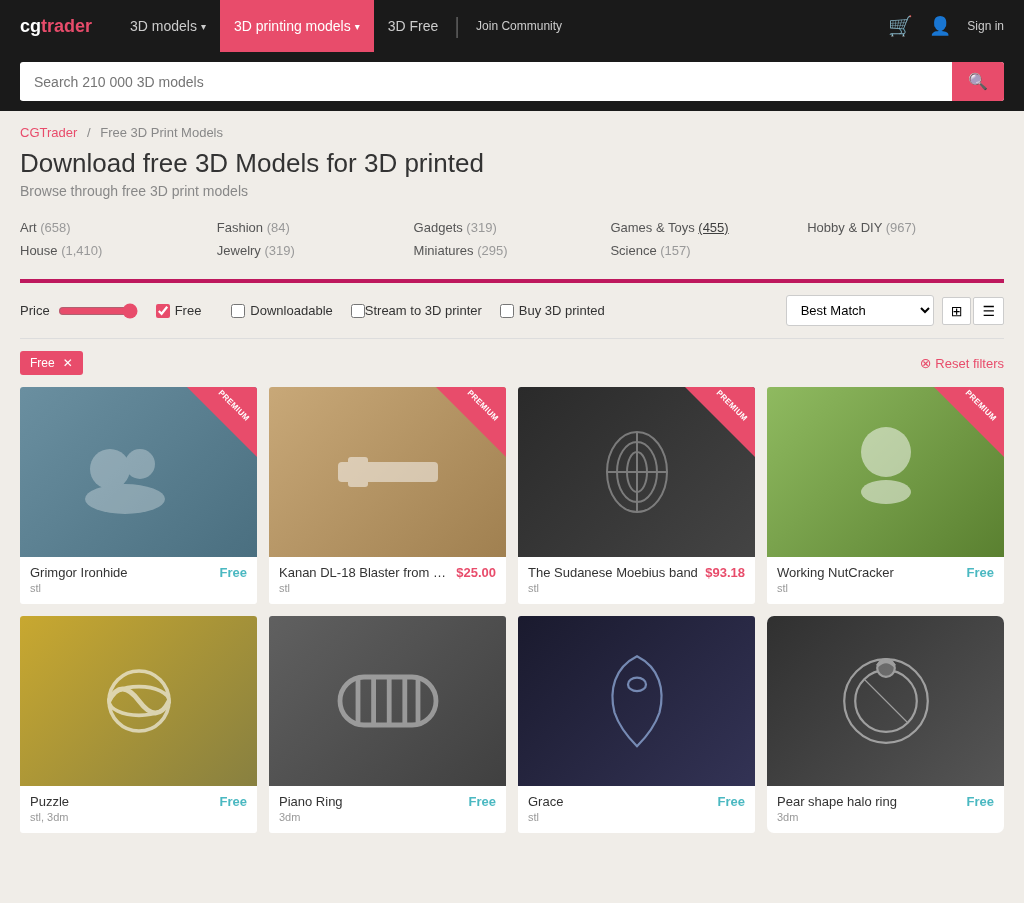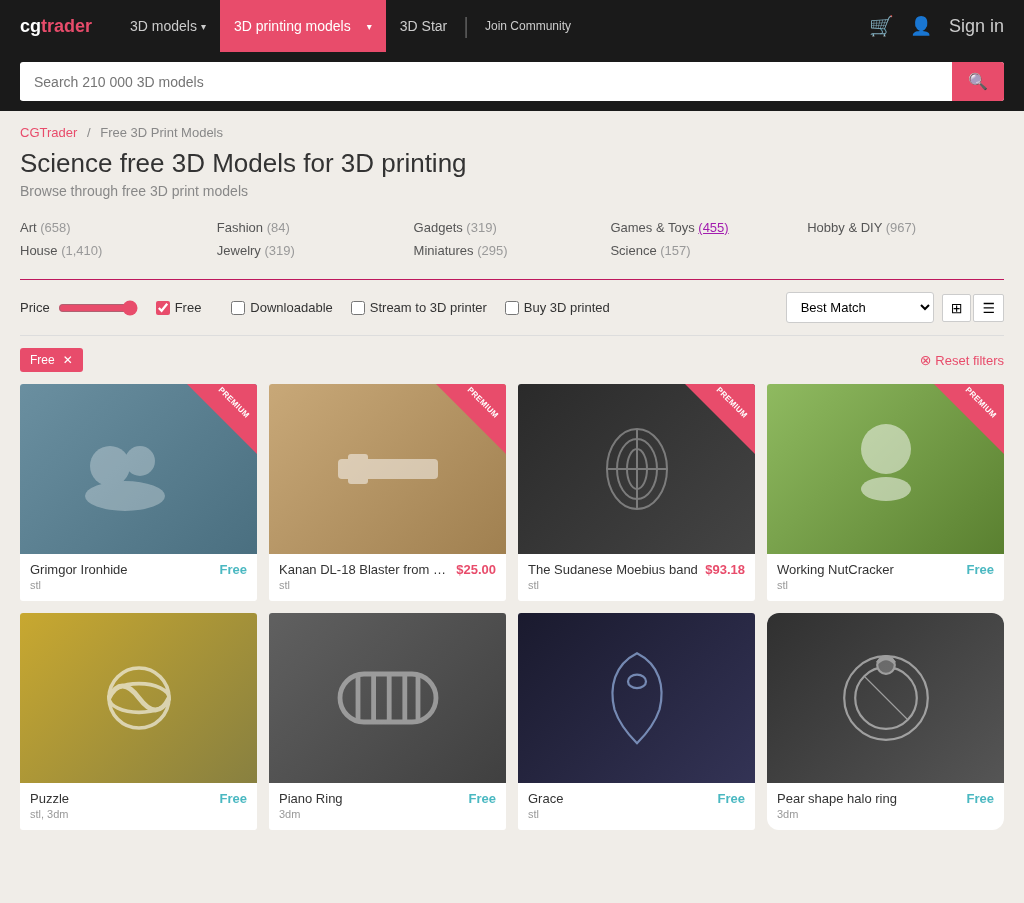--- a/index.html
+++ b/index.html
@@ -12,110 +12,110 @@
   <div style="background:#1a1a1a; display:flex; align-items:center; padding:0 20px; height:52px; gap:0;">
     <div style="color:#fff; font-size:18px; font-weight:bold; margin-right:24px; cursor:pointer;">
       <span style="color:#fff;">cg</span><span style="color:#e84c6b;">trader</span>
     </div>
 
     <div style="color:#ccc; font-size:14px; padding:0 14px; height:52px; display:flex; align-items:center; cursor:pointer; gap:4px;">
       <span>3D models</span>
       <span style="font-size:10px;">▾</span>
     </div>
 
-    <div style="background:#e84c6b; color:#fff; font-size:14px; padding:0 14px; height:52px; display:flex; align-items:center; cursor:pointer; gap:16px;">
+    <div style="background:#e84c6b; color:#fff; font-size:14px; padding:0 14px; height:52px; display:flex; align-items:center; cursor:pointer; gap:4px;">
       <span>3D printing models</span>
       <span style="font-size:10px;">▾</span>
     </div>
 
     <div style="color:#ccc; font-size:14px; padding:0 14px; height:52px; display:flex; align-items:center; cursor:pointer;">
-      <span>3D Star</span>
+      <span>3D Free</span>
     </div>
 
     <div style="color:#555; font-size:22px; padding:0 2px; height:52px; display:flex; align-items:center;">|</div>
 
     <div style="color:#ccc; font-size:12px; padding:0 14px; height:52px; display:flex; align-items:center; cursor:pointer;">
       <span>Join Community</span>
     </div>
 
     <div style="margin-left:auto; display:flex; align-items:center; gap:16px;">
       <span style="color:#ccc; font-size:20px; cursor:pointer;">🛒</span>
       <span style="color:#ccc; font-size:18px; cursor:pointer;">👤</span>
-      <span style="color:#ccc; font-size:18px; cursor:pointer;">Sign in</span>
+      <span style="color:#ccc; font-size:12px; cursor:pointer;">Sign in</span>
     </div>
   </div>
 </nav>
 
 <div style="background:#1a1a1a; padding:10px 20px;">
   <div style="display:flex; align-items:center; background:#fff; border-radius:3px; overflow:hidden; max-width:984px; margin:0 auto;">
     <input type="text" style="flex: 1 1 0%; border: none; outline: none; font-size: 14px; padding: 10px 14px; color: rgb(153, 153, 153);" placeholder="Search 210 000 3D models">
     <button style="background:#e84c6b; border:none; color:#fff; padding:10px 16px; cursor:pointer; font-size:16px;">🔍</button>
   </div>
 </div>
 
 <div style="background:#f0ede8; min-height:600px;">
   <div style="max-width:1024px; margin:0 auto; padding:0 20px;">
 
     <div style="padding:14px 0 8px; font-size:13px; color:#888;">
       <a href="#" style="color:#e84c6b; text-decoration:none;">CGTrader</a>
       <span style="margin:0 6px;">/</span>
       <span>Free 3D Print Models</span>
     </div>
 
-    <h1 style="font-size:26px; font-weight:300; color:#333; margin-bottom:4px;">Science free 3D Models for 3D printing</h1>
+    <h1 style="font-size:26px; font-weight:300; color:#333; margin-bottom:4px;">Download free 3D Models for 3D printed</h1>
     <p style="font-size:14px; color:#888; margin-bottom:18px;">Browse through free 3D print models</p>
 
     <div style="display:grid; grid-template-columns:repeat(5,1fr); gap:2px 0; margin-bottom:18px;">
       <div style="font-size:13px; color:#555; padding:3px 0; cursor:pointer;">
         <span>Art </span><span style="color:#999;">(658)</span>
       </div>
       <div style="font-size:13px; color:#555; padding:3px 0; cursor:pointer;">
         <span>Fashion </span><span style="color:#999;">(84)</span>
       </div>
       <div style="font-size:13px; color:#555; padding:3px 0; cursor:pointer;">
         <span>Gadgets </span><span style="color:#999;">(319)</span>
       </div>
       <div style="font-size:13px; color:#555; padding:3px 0; cursor:pointer;">
-        <span>Games &amp; Toys </span><span style="color:#a21caf;text-decoration:underline;">(455)</span>
+        <span>Games &amp; Toys </span><span style="color:#404040;text-decoration:underline;">(455)</span>
       </div>
       <div style="font-size:13px; color:#555; padding:3px 0; cursor:pointer;">
         <span>Hobby &amp; DIY </span><span style="color:#999;">(967)</span>
       </div>
       <div style="font-size:13px; color:#555; padding:3px 0; cursor:pointer;">
         <span>House </span><span style="color:#999;">(1,410)</span>
       </div>
       <div style="font-size:13px; color:#555; padding:3px 0; cursor:pointer;">
         <span>Jewelry </span><span style="color:#999;">(319)</span>
       </div>
       <div style="font-size:13px; color:#555; padding:3px 0; cursor:pointer;">
         <span>Miniatures </span><span style="color:#999;">(295)</span>
       </div>
       <div style="font-size:13px; color:#555; padding:3px 0; cursor:pointer;">
         <span>Science </span><span style="color:#999;">(157)</span>
       </div>
     </div>
 
-    <div style="display:flex; align-items:center; padding:12px 0; gap:18px; border-top:1px solid #be185d; border-bottom:1px solid #ddd; flex-wrap:wrap;">
+    <div style="display:flex; align-items:center; padding:12px 0; gap:18px; border-top:4px solid #be185d; border-bottom:1px solid #ddd; flex-wrap:wrap;">
 
       <div style="display:flex; align-items:center; gap:8px; font-size:13px;">
         <span>Price</span>
         <input type="range" min="0" max="100" value="100" style="width: 80px; accent-color: rgb(232, 76, 107);">
       </div>
 
       <label style="display:flex; align-items:center; gap:5px; font-size:13px; cursor:pointer;">
         <input type="checkbox" checked="" style="accent-color: rgb(232, 76, 107); width: 14px; height: 14px;">
         <span>Free</span>
       </label>
 
       <label style="display:flex; align-items:center; gap:5px; font-size:13px; cursor:pointer;padding-left:12px;">
         <input type="checkbox" style="width: 14px; height: 14px;">
         <span>Downloadable</span>
       </label>
 
-      <label style="display:flex; align-items:center; gap:5px; font-size:13px; cursor:pointer;">
+      <label style="display:flex; align-items:center; font-size:13px; cursor:pointer;">
         <input type="checkbox" style="width: 14px; height: 14px;">
         <span>Stream to 3D printer</span>
       </label>
 
       <label style="display:flex; align-items:center; gap:5px; font-size:13px; cursor:pointer;">
         <input type="checkbox" style="width: 14px; height: 14px;">
         <span>Buy 3D printed</span>
       </label>
 
       <div style="margin-left:auto; display:flex; align-items:center; gap:8px;">
@@ -287,21 +287,21 @@
         </div>
         <div style="padding:8px 10px 10px;">
           <div style="display:flex; justify-content:space-between; align-items:flex-start; margin-bottom:2px;">
             <span style="font-size:13px; color:#333; flex:1;">Grace</span>
             <span style="color:#4ab8c1; font-size:13px; font-weight:bold; margin-left:6px;">Free</span>
           </div>
           <div style="font-size:11px; color:#999;">stl</div>
         </div>
       </div>
 
-      <div style="background:#fff; border-radius:12px; overflow:hidden; cursor:pointer;">
+      <div style="background:#fff; border-radius:7px; overflow:hidden; cursor:pointer;">
         <div style="width:100%; height:170px; background:linear-gradient(135deg,#303030,#555); position:relative; overflow:hidden;">
           <div style="position:absolute; inset:0; display:flex; align-items:center; justify-content:center;">
             <svg viewBox="0 0 100 100" style="width:110px; opacity:0.6;" fill="none" stroke="#ddd" stroke-width="2">
               <ellipse cx="50" cy="50" rx="38" ry="38"></ellipse>
               <ellipse cx="50" cy="50" rx="28" ry="28"></ellipse>
               <path d="M30 30 L70 70" stroke-width="1"></path>
               <circle cx="50" cy="20" r="8" fill="#888"></circle>
               <path d="M42 18 Q50 10 58 18" stroke-width="3"></path>
             </svg>
           </div>

